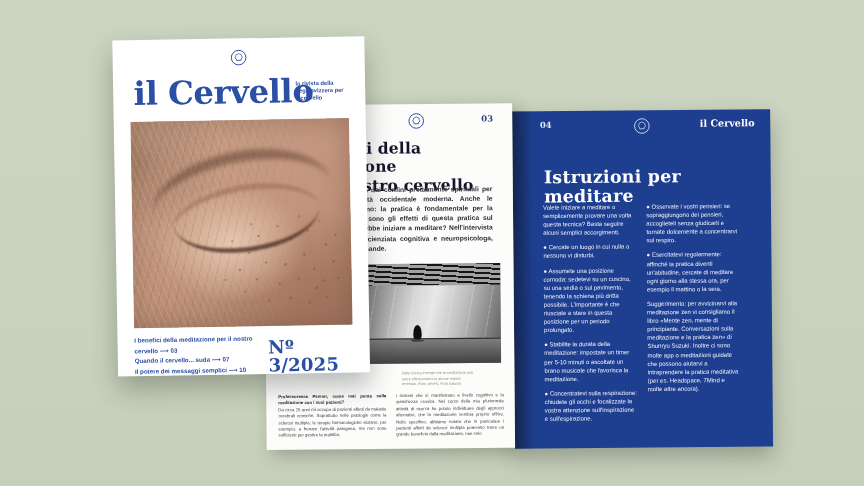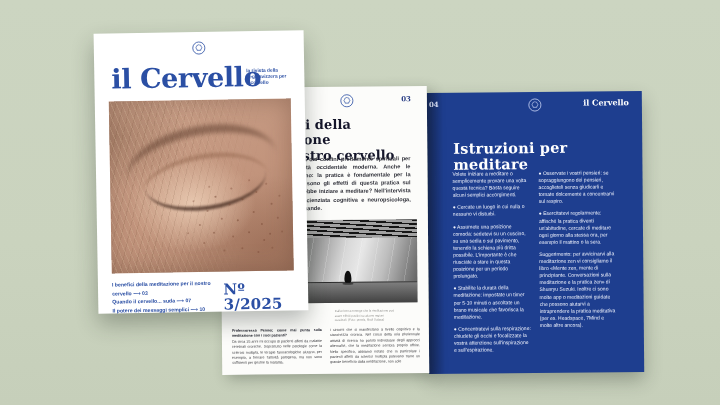--- a/index.html
+++ b/index.html
@@ -6,21 +6,21 @@
   body{font-family:"Liberation Sans","DejaVu Sans",sans-serif;}
   .stage{position:relative;width:720px;height:405px;overflow:hidden;
          background:linear-gradient(180deg,#ccd5c1 0%,#cad3be 60%,#c6cfba 100%);}
   .sheet{position:absolute;box-sizing:border-box;}
 
   
   .page04{left:428px;top:92px;width:215px;height:281px;background:#1e3e8f;
           transform:rotate(-0.5deg);box-shadow:0 8px 18px rgba(30,40,30,.30);color:#f4f6ff;}
   .page04 .edge-shadow{position:absolute;left:0;top:0;bottom:0;width:16px;
           background:linear-gradient(to right,rgba(0,0,20,.38),rgba(0,0,20,0));}
-  .p4-num{position:absolute;left:2px;top:8px;font:700 7px/1 "DejaVu Serif",serif;color:#dfe6ff;}
+  .p4-num{position:absolute;left:23px;top:8px;font:700 7px/1 "DejaVu Serif",serif;color:#dfe6ff;}
   .p4-brand{position:absolute;right:13px;top:7px;font:700 8px/1 "DejaVu Serif",serif;color:#ffffff;}
   .p4-icon{position:absolute;left:50%;top:6px;margin-left:-7px;width:14px;height:14px;color:#c9d4f5;}
   .p4-title{position:absolute;left:26px;top:48px;font:600 14.5px/1.1 "DejaVu Serif",serif;color:#ffffff;letter-spacing:.2px;}
   .p4-cols{position:absolute;left:25px;top:78px;width:164px;display:flex;gap:9px;}
   .p4-col{width:77px;font-size:5px;line-height:1.42;color:#eef1fc;}
   .p4-col p{margin:0 0 5px 0;}
 
   
   .page03{left:221px;top:87px;width:207px;height:287px;background:#fcfcfa;
           transform:rotate(-0.5deg);box-shadow:5px 4px 14px rgba(30,40,30,.30);}

